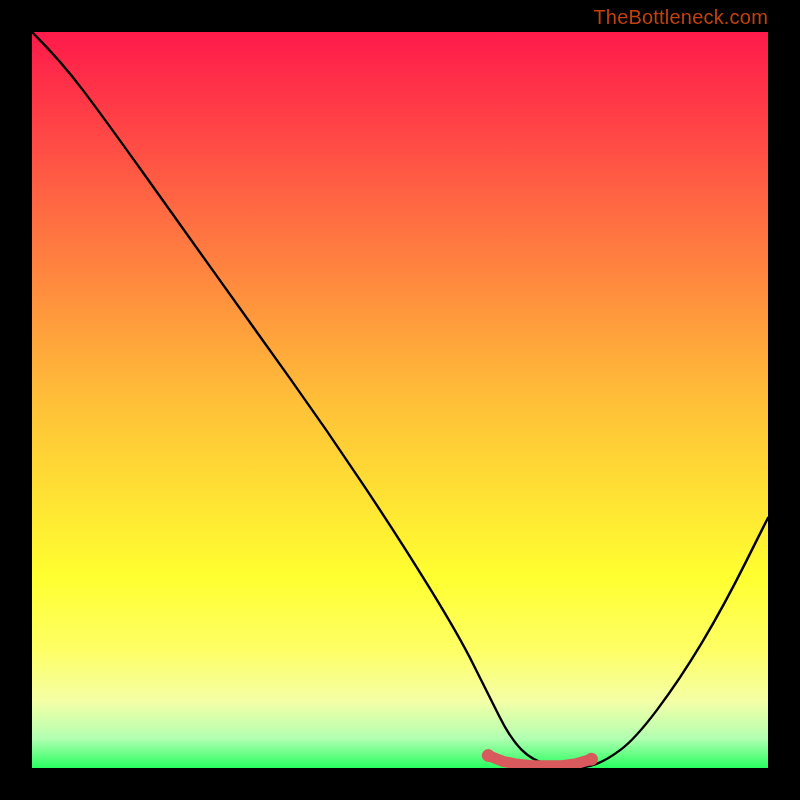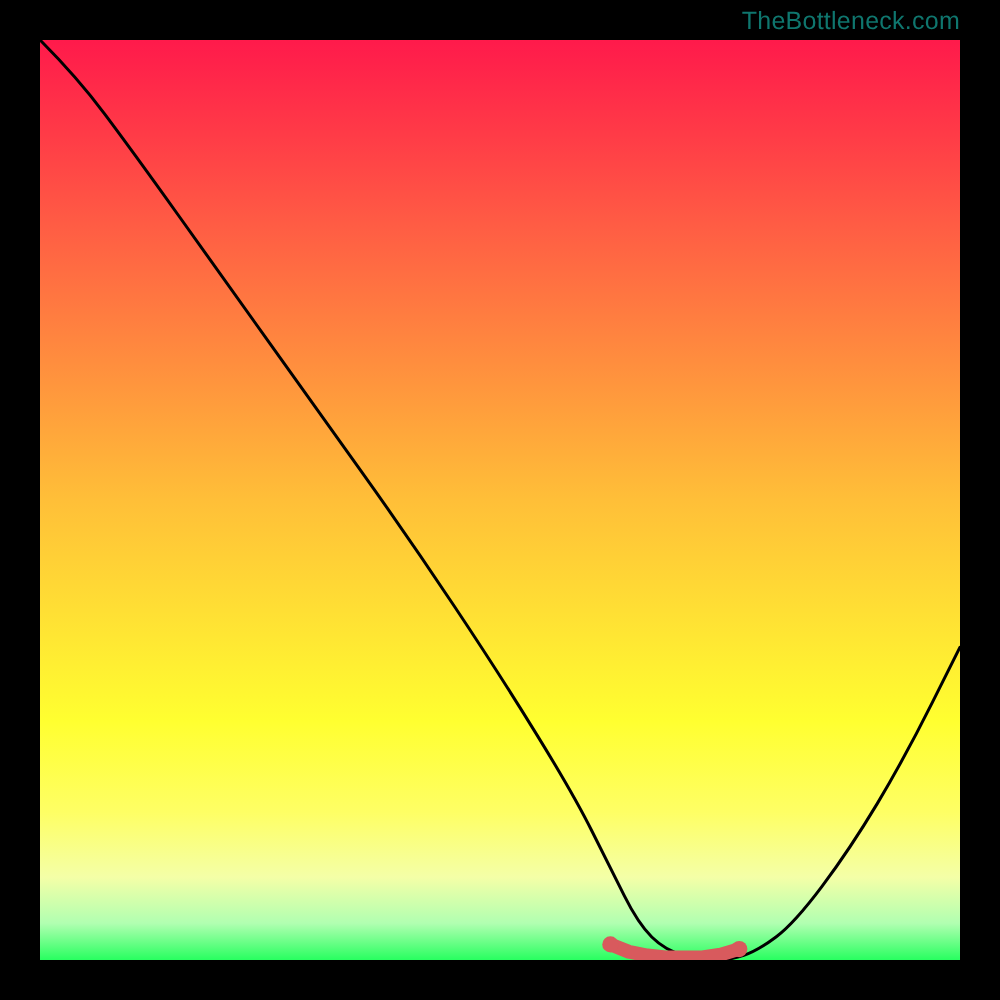--- a/index.html
+++ b/index.html
@@ -36,21 +36,21 @@
       #feff65 84%,
       #f4ffa7 91%,
       #b1ffb1 96%,
       #28ff60 100%
     );
   }
   .watermark {
     position: absolute;
     top: 6px;
     right: 32px;
-    color: #0f766e;
+    color: #c2410c;
     font-size: 20px;
     letter-spacing: 0.2px;
     font-weight: 500;
     text-align: right;
   }
   svg.curve {
     position: absolute;
     top: 0;
     left: 0;
     width: 736px;

